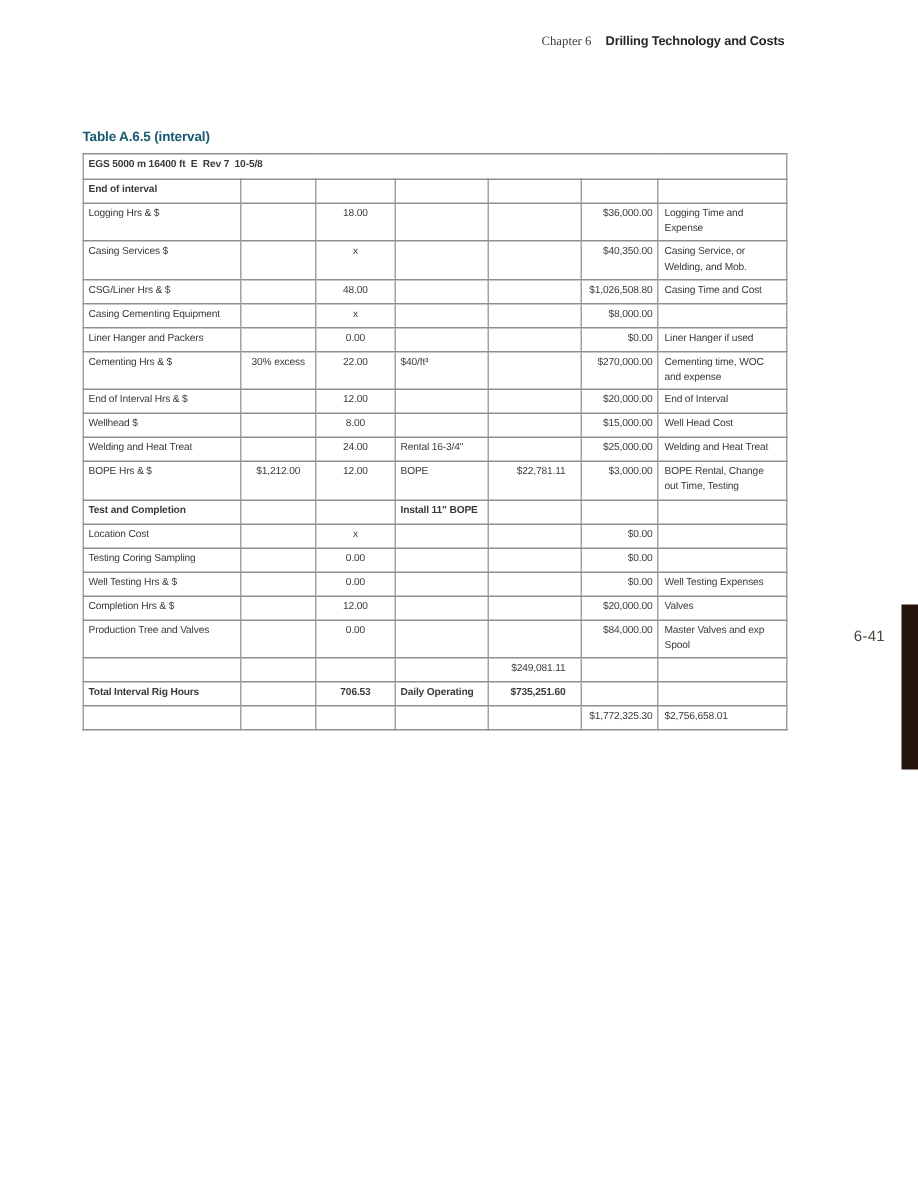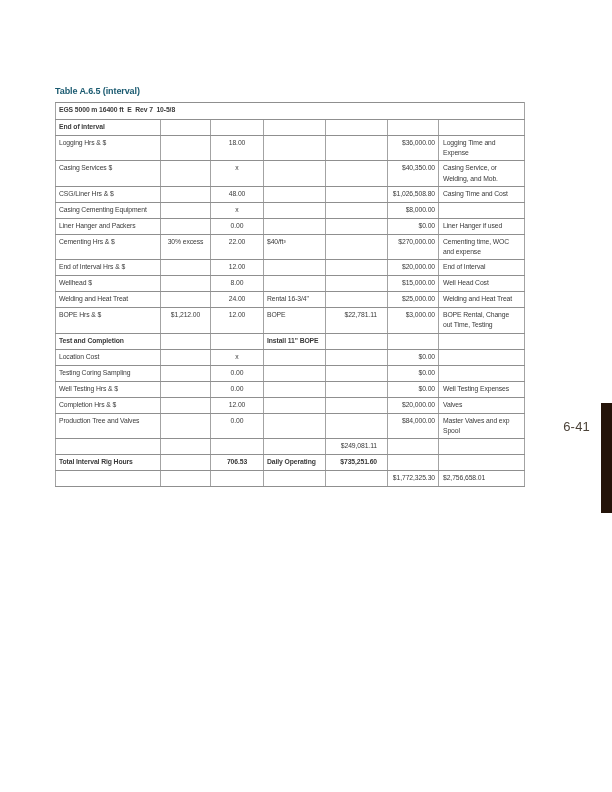--- a/index.html
+++ b/index.html
@@ -43,32 +43,36 @@
   .cost-table td.c0 { text-align:left;  padding-left:3px; }
   .cost-table td.c1 { text-align:center; }
   .cost-table td.c2 { text-align:center; }
   .cost-table td.c3 { text-align:left;  padding-left:3px; }
   .cost-table td.c4 { text-align:right; padding-right:10px; }
   .cost-table td.c5 { text-align:right; padding-right:3px; }
   .cost-table td.c6 { text-align:left;  padding-left:4px; }
   
   .page-number {
     position:absolute; top:419px; left:558px; width:32px;
-    text-align:right; font-size:13px; color:#4c4339; letter-spacing:0.2px;
+    text-align:right; font-size:10px; color:#4c4339; letter-spacing:0.2px;
   }
   .edge-tab {
     position:absolute; top:403px; left:601px; width:11px; height:110px;
     background:#241309;
   }
 </style>
 </head>
 <body>
 
 <div class="page">
 
+  <div class="header">
+    <span class="chapter-label">Chapter 6</span>
+    <span class="chapter-title">Drilling Technology and Costs</span>
+  </div>
 
   <h1 class="table-title">Table A.6.5 (interval)</h1>
 
   <table class="cost-table">
     <colgroup>
       <col style="width:105px">
       <col style="width:50px">
       <col style="width:53px">
       <col style="width:62px">
       <col style="width:62px">

